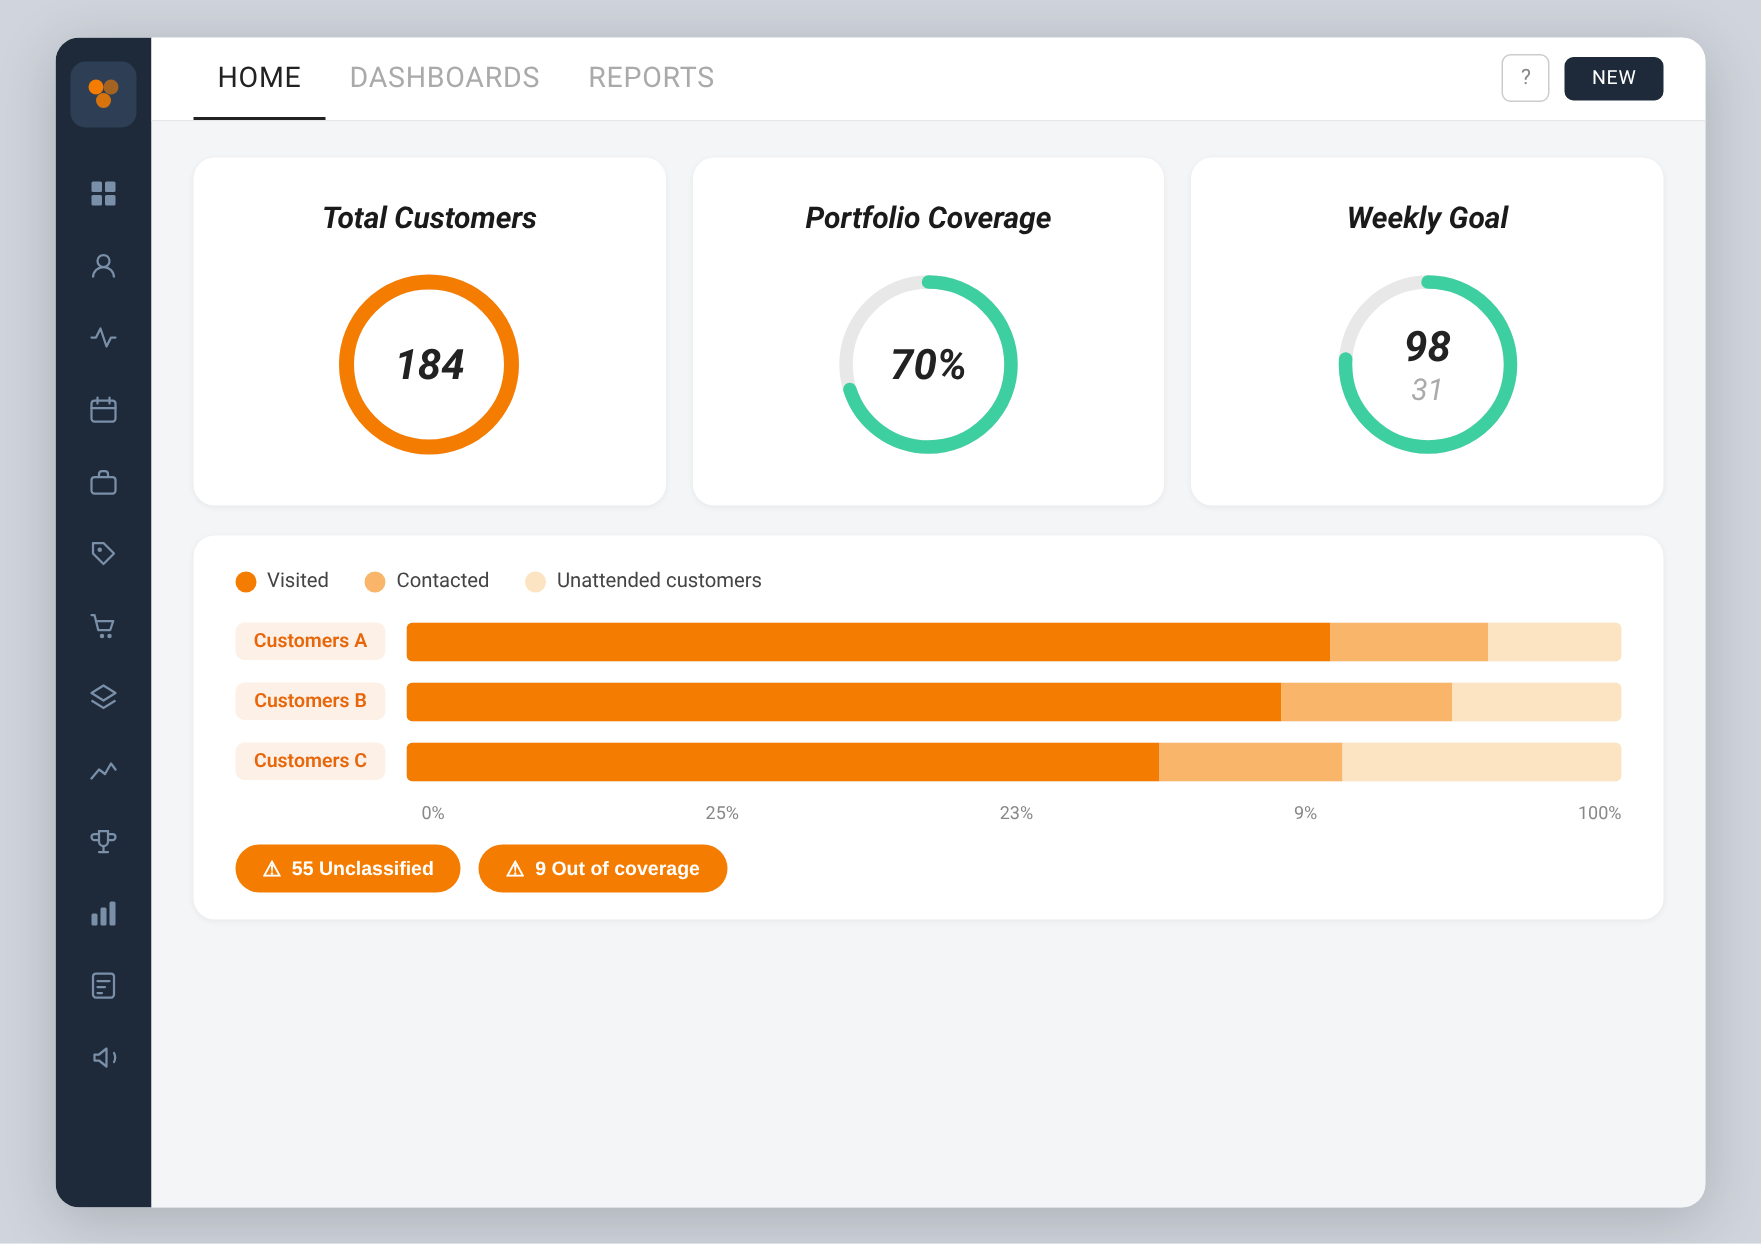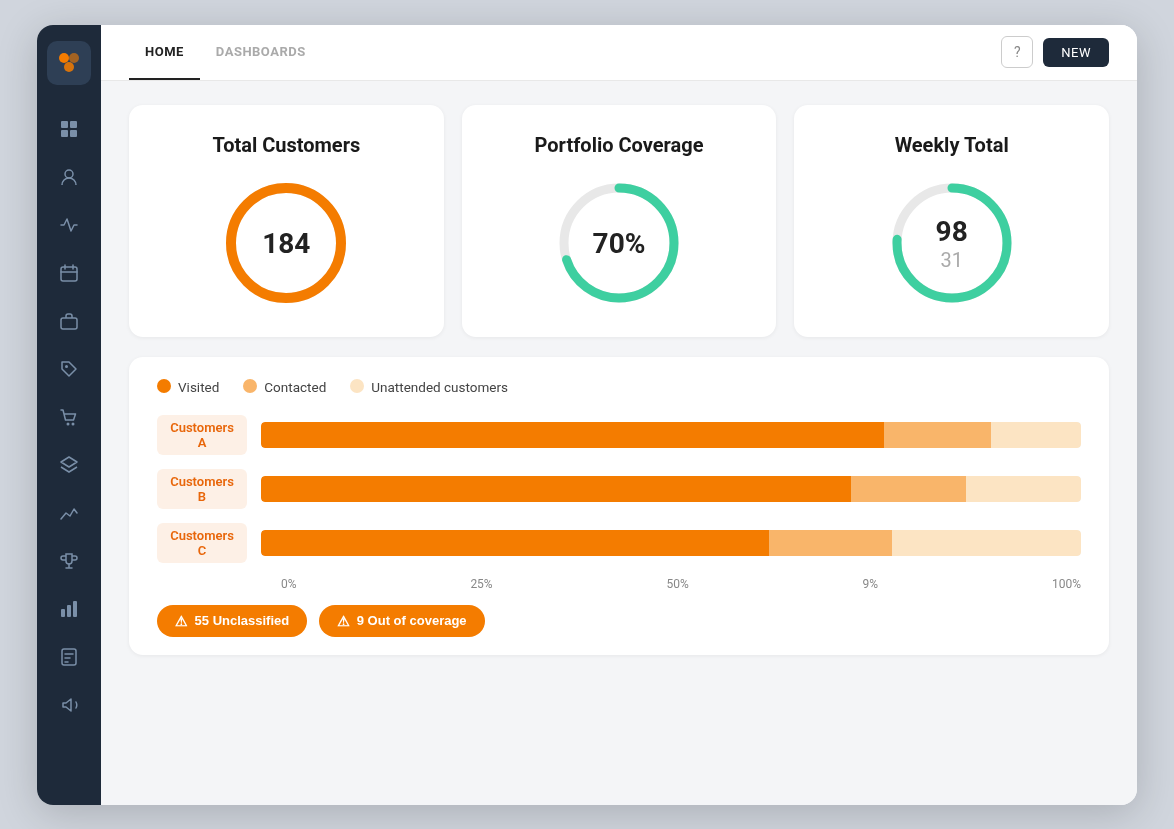--- a/index.html
+++ b/index.html
@@ -71,22 +71,22 @@
       align-items: center;
       padding: 0 28px;
       height: 56px;
       gap: 0;
     }
     .nav-tab {
       padding: 0 16px;
       height: 56px;
       display: flex;
       align-items: center;
-      font-size: 13px;
-      font-weight: 700;
+      font-size: 19px;
+      font-weight: 400;
       color: #aaa;
       cursor: pointer;
       border-bottom: 2px solid transparent;
       letter-spacing: 0.5px;
       text-transform: uppercase;
     }
     .nav-tab.active {
       color: #222;
       border-bottom: 2px solid #222;
     }
@@ -131,20 +131,21 @@
     }
     .kpi-card {
       background: #fff;
       border-radius: 14px;
       padding: 28px 20px 24px;
       display: flex;
       flex-direction: column;
       align-items: center;
       gap: 16px;
       box-shadow: 0 1px 4px rgba(0,0,0,0.06);
+      font-style: italic;
     }
     .kpi-title {
       font-size: 20px;
       font-weight: 700;
       color: #1a1a1a;
       text-align: center;
     }
     
     .donut-wrap {
       position: relative;
@@ -182,21 +183,21 @@
       box-shadow: 0 1px 4px rgba(0,0,0,0.06);
     }
     .legend-row {
       display: flex;
       gap: 24px;
       margin-bottom: 20px;
       align-items: center;
     }
     .legend-item {
       display: flex;
-      align-items: flex-start;
+      align-items: flex-end;
       gap: 7px;
       font-size: 13.5px;
       color: #444;
     }
     .legend-dot {
       width: 14px;
       height: 14px;
       border-radius: 50%;
     }
     
@@ -205,21 +206,21 @@
       flex-direction: column;
       gap: 14px;
       margin-bottom: 14px;
     }
     .bar-row {
       display: flex;
       align-items: center;
       gap: 14px;
     }
     .bar-label {
-      width: 90px;
+      width: 100px;
       font-size: 13px;
       font-weight: 600;
       color: #e8660a;
       background: #fdf0e6;
       border-radius: 6px;
       padding: 5px 10px;
       text-align: center;
       flex-shrink: 0;
     }
     .bar-track {
@@ -370,20 +371,21 @@
         <path d="M17 7c.5.9.8 1.9.8 3s-.3 2.1-.8 3" stroke="#7a8fa8" stroke-width="1.5" stroke-linecap="round"></path>
       </svg>
     </div>
   </div>
 
   <div class="main-content">
 
     <div class="top-nav">
       <div class="nav-tab active">HOME</div>
       <div class="nav-tab">DASHBOARDS</div>
+      <div class="nav-tab">REPORTS</div>
       <div class="nav-spacer"></div>
       <div class="nav-help">?</div>
       <div class="nav-new">NEW</div>
     </div>
 
     <div class="content-area">
 
       <div class="kpi-row">
 
         <div class="kpi-card">
@@ -406,21 +408,21 @@
               <circle cx="70" cy="70" r="55" fill="none" stroke="#e8e8e8" stroke-width="9"></circle>
               <circle cx="70" cy="70" r="55" fill="none" stroke="#3ecfa0" stroke-width="9" stroke-dasharray="345.4" stroke-dashoffset="103.6" stroke-linecap="round"></circle>
             </svg>
             <div class="donut-label">
               <span class="donut-main">70%</span>
             </div>
           </div>
         </div>
 
         <div class="kpi-card">
-          <div class="kpi-title">Weekly Total</div>
+          <div class="kpi-title">Weekly Goal</div>
           <div class="donut-wrap">
             <svg viewBox="0 0 140 140">
               <circle cx="70" cy="70" r="55" fill="none" stroke="#e8e8e8" stroke-width="9"></circle>
 
               <circle cx="70" cy="70" r="55" fill="none" stroke="#3ecfa0" stroke-width="9" stroke-dasharray="262.5 82.9" stroke-dashoffset="0" stroke-linecap="round"></circle>
             </svg>
             <div class="donut-label">
               <span class="donut-main">98</span>
               <span class="donut-sub">31</span>
             </div>
@@ -472,21 +474,21 @@
               <div class="bar-visited" style="width:62%;"></div>
               <div class="bar-contacted" style="width:15%;"></div>
               <div class="bar-unattended" style="width:23%;"></div>
             </div>
           </div>
         </div>
 
         <div class="x-axis">
           <span>0%</span>
           <span>25%</span>
-          <span>50%</span>
+          <span>23%</span>
           <span>9%</span>
           <span>100%</span>
         </div>
 
         <div class="alert-row">
           <button class="alert-btn">
             <span class="warn-icon">⚠</span>
             <span>55 Unclassified</span>
           </button>
           <button class="alert-btn">

